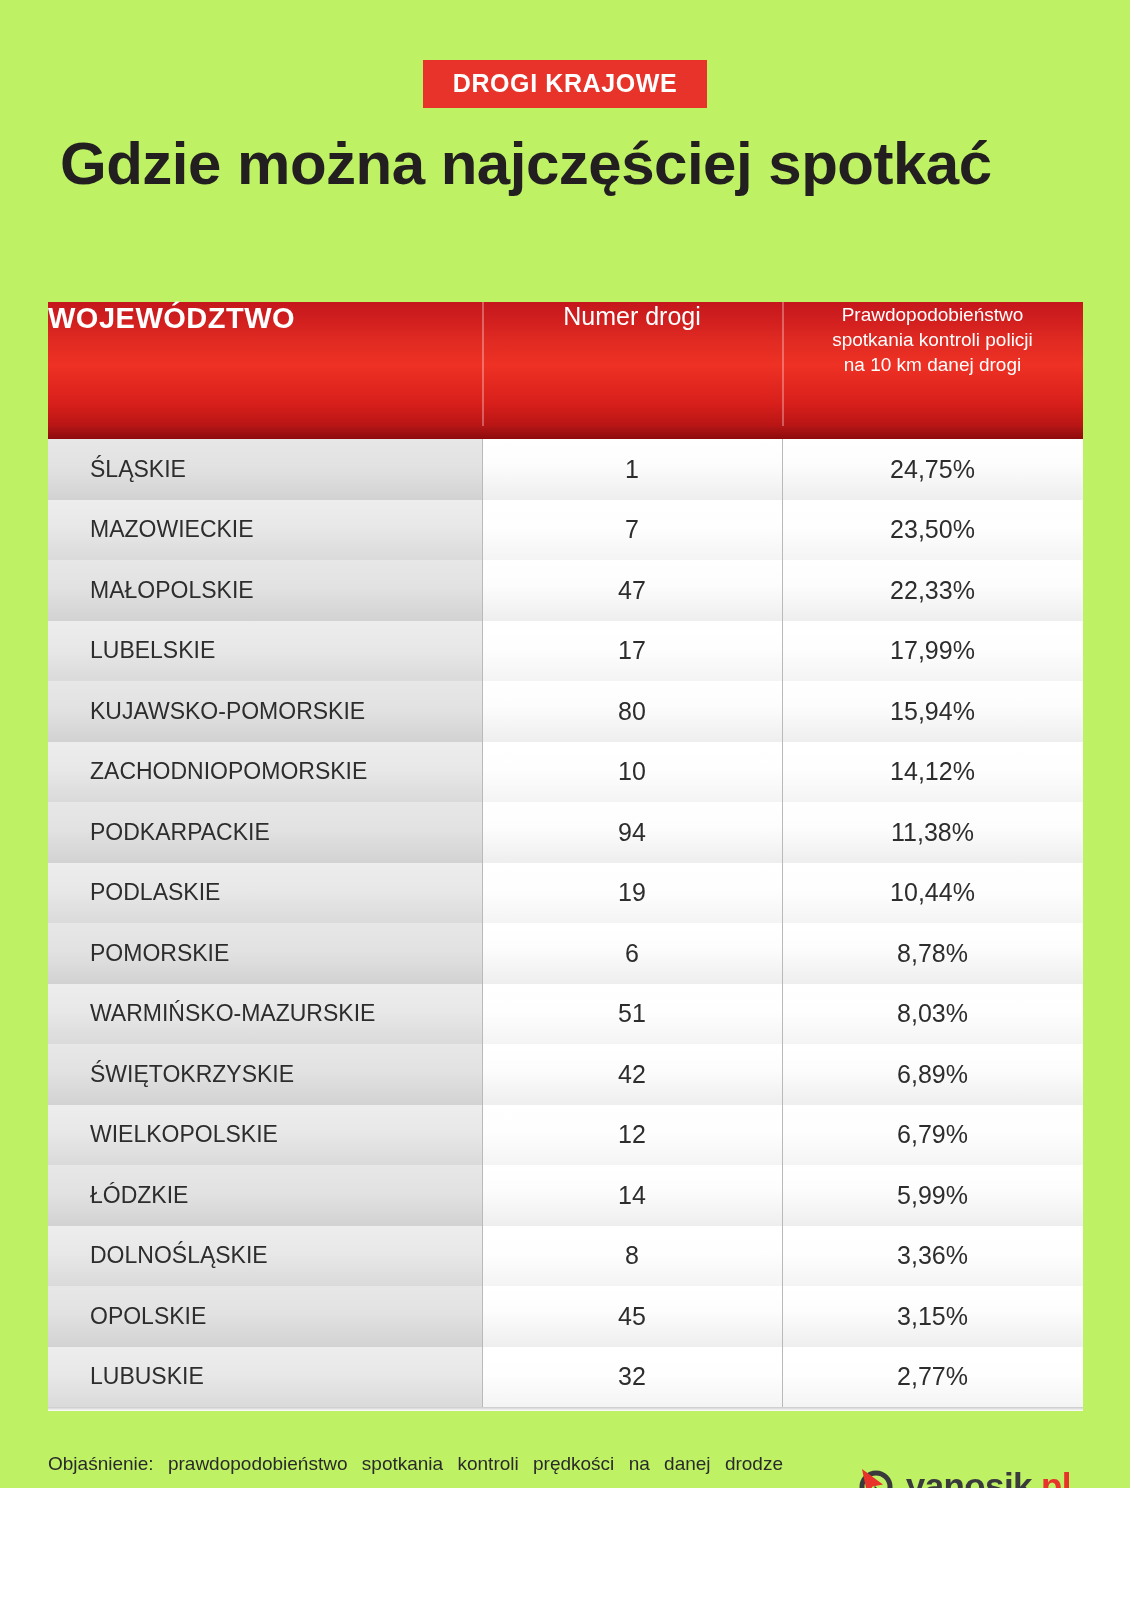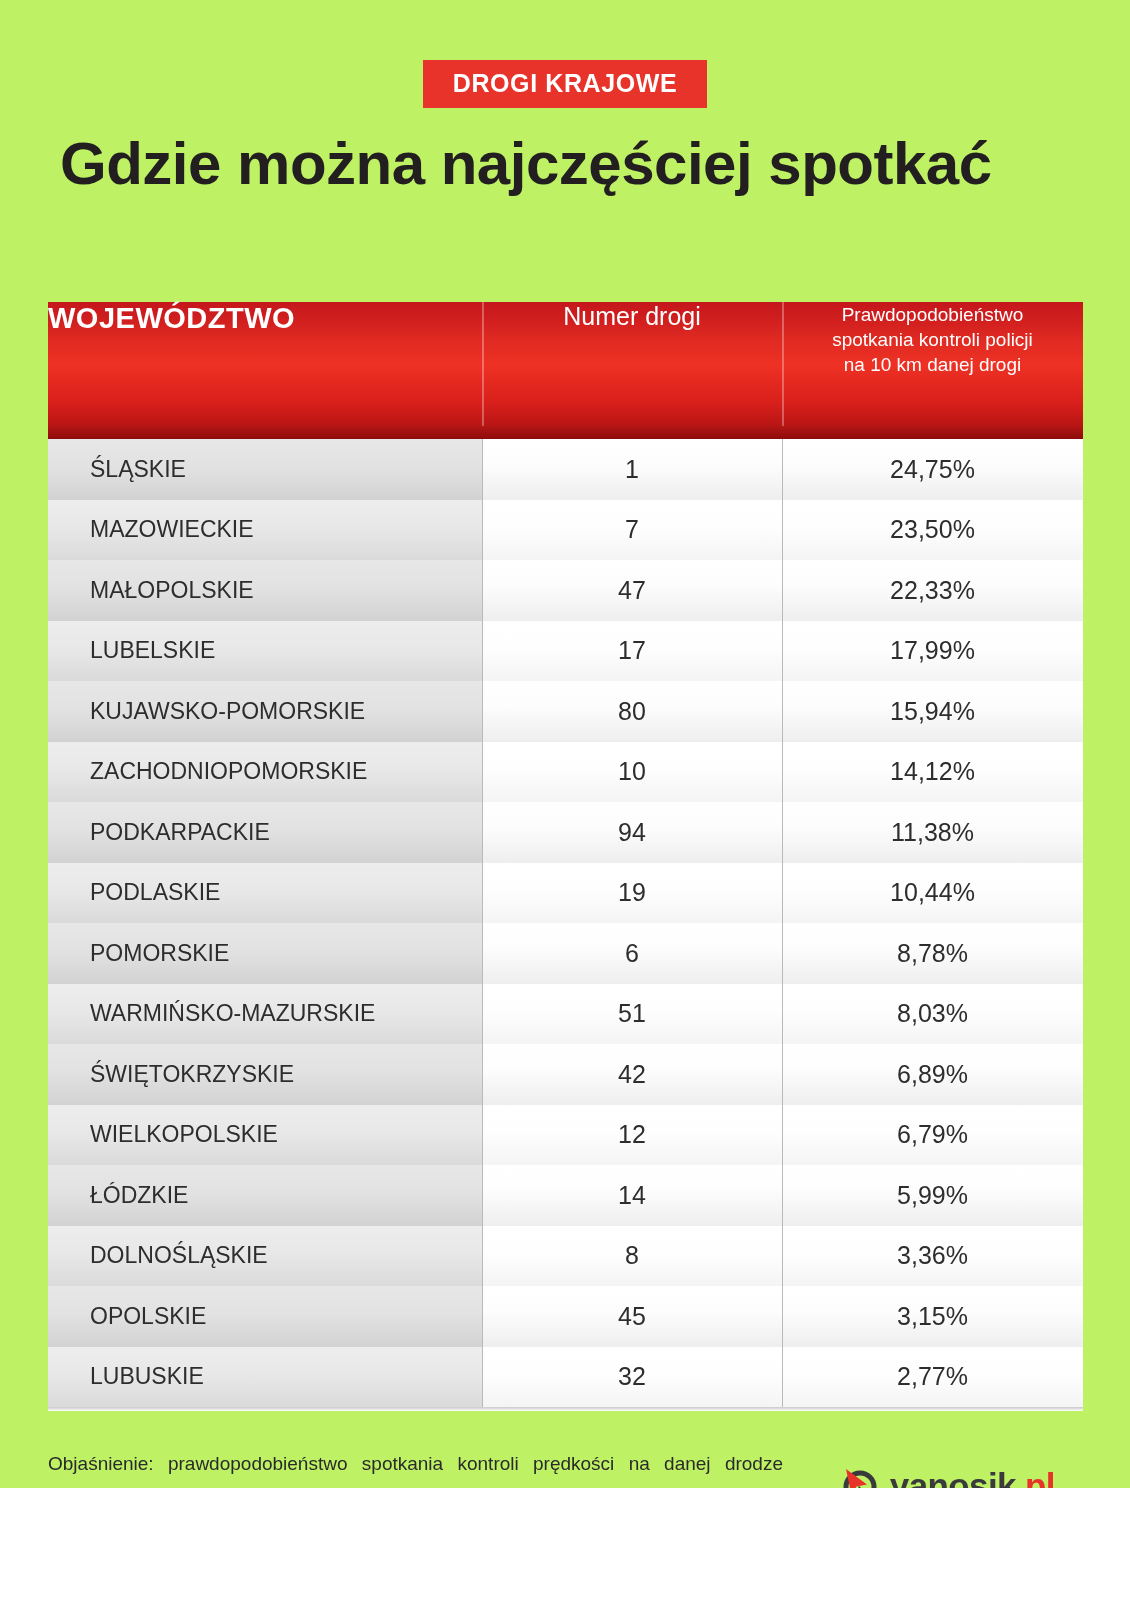--- a/index.html
+++ b/index.html
@@ -180,21 +180,21 @@
     width:735px;
     font-size:19px;
     line-height:1.68;
     color:#2A2A2A;
     text-align:justify;
   }
   .logo {
     display:flex;
     align-items:center;
     margin-top:16px;
-    margin-right:28px;
+    margin-right:12px;
   }
   .logo-mark { width:42px; height:42px; margin-right:10px; flex:0 0 auto; }
   .logo-text {
     font-size:35px;
     font-weight:bold;
     color:#3A3A3C;
     letter-spacing:-0.6px;
     line-height:1;
   }
   .logo-text .tld { color:#E8332A; }

